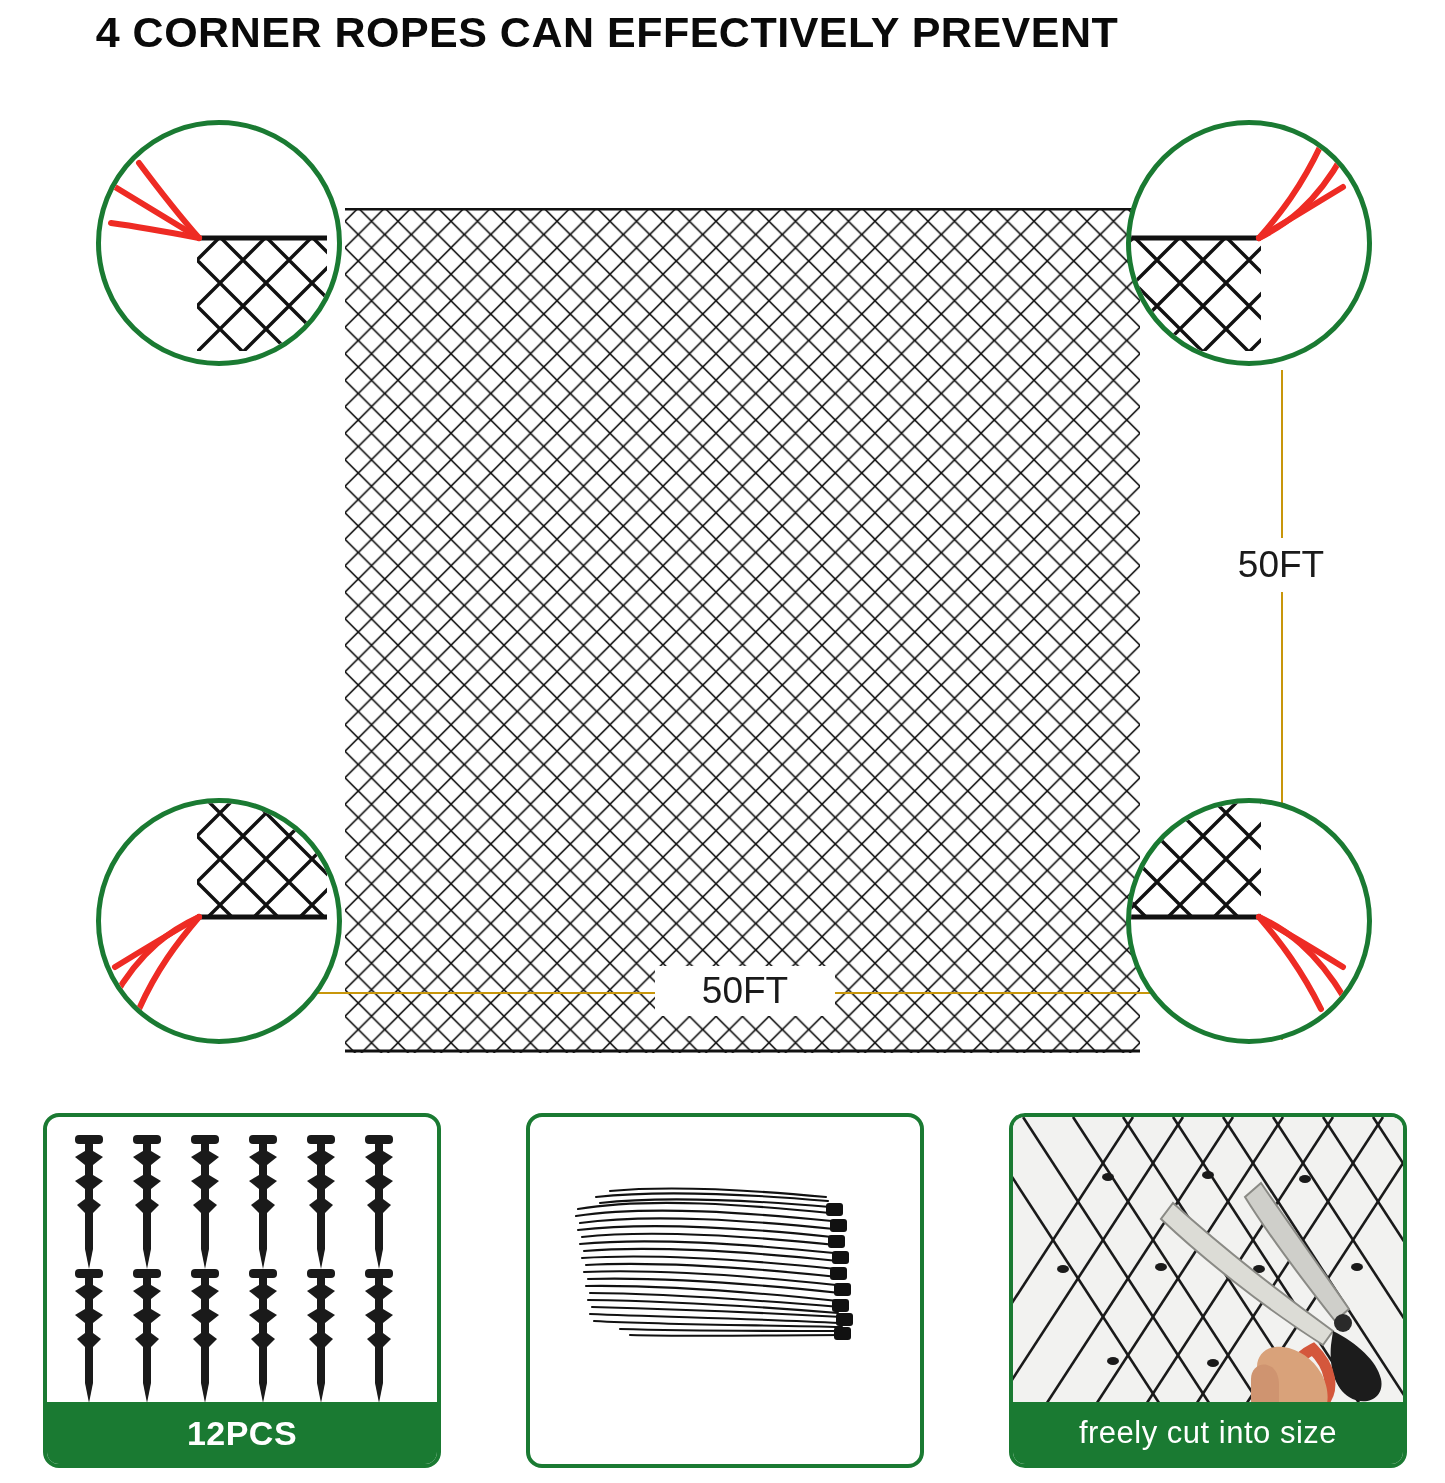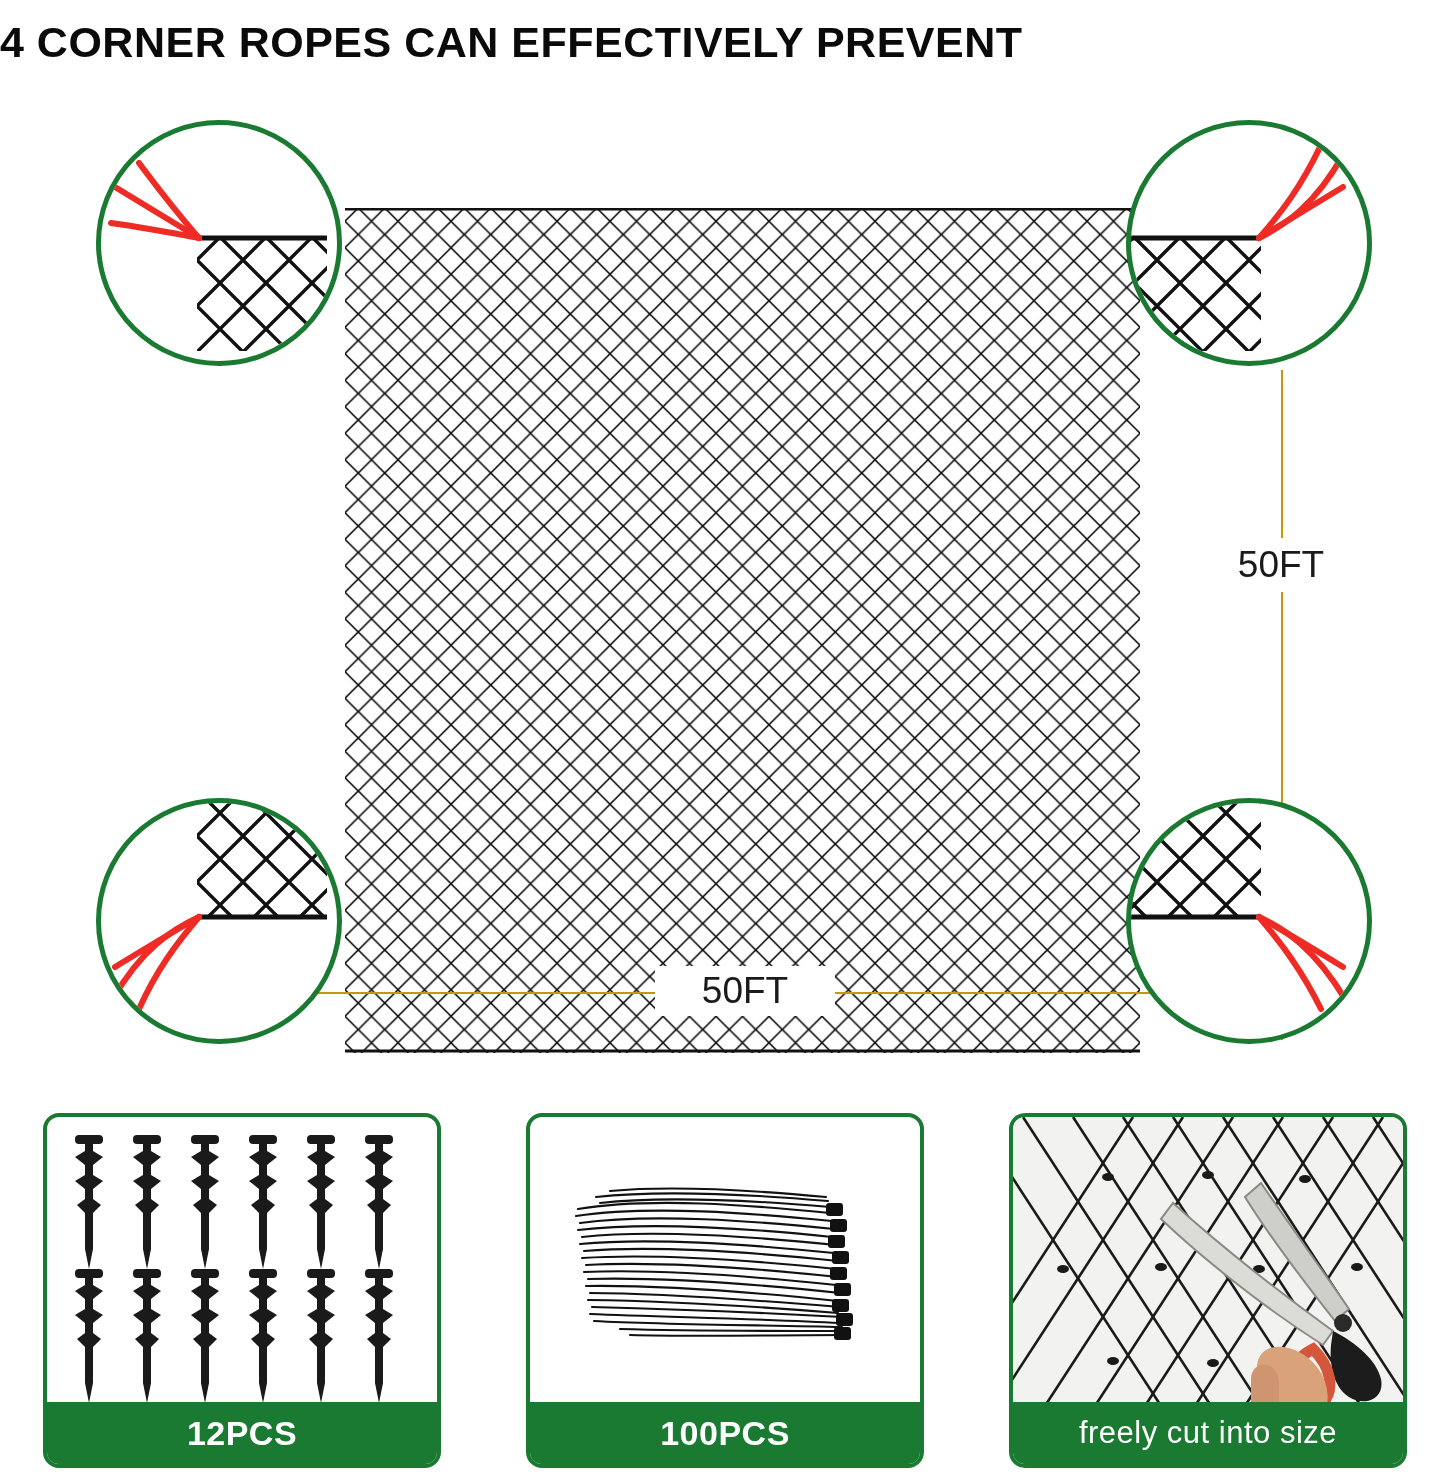--- a/index.html
+++ b/index.html
@@ -14,27 +14,27 @@
     font-family: "Liberation Sans", sans-serif;
     overflow: hidden;
   }
 
   
   .headline {
     position: absolute;
     top: 0px;
     left: 0;
     width: 1214px;
-    text-align: left;
+    text-align: center;
     font-weight: bold;
     font-size: 43px;
     line-height: 49px;
     letter-spacing: 0.5px;
     color: #0a0a0a;
-    padding-top: 18px;
+    padding-top: 8px;
     box-sizing: border-box;
   }
   .headline .l1 { display: block; white-space: nowrap; }
   .headline .l2 { display: block; white-space: nowrap; }
 
   
   .diagram {
     position: absolute;
     left: 0;
     top: 108px;
@@ -439,21 +439,20 @@
           <rect x="298" y="118" width="17" height="13" rx="3"></rect>
           <rect x="302" y="134" width="17" height="13" rx="3"></rect>
           <rect x="300" y="150" width="17" height="13" rx="3"></rect>
           <rect x="304" y="166" width="17" height="13" rx="3"></rect>
           <rect x="302" y="182" width="17" height="13" rx="3"></rect>
           <rect x="306" y="196" width="17" height="13" rx="3"></rect>
           <rect x="304" y="210" width="17" height="13" rx="3"></rect>
         </g>
       </svg>
     </div>
-    <div class="panel-caption">100PCS</div>
   </div>
 
   <div class="panel p3">
     <div class="panel-media">
       <svg width="390" height="292" viewBox="0 0 390 292">
         <rect x="0" y="0" width="390" height="292" fill="#f2f2f0"></rect>
 
         <g stroke="#1a1a1a" stroke-width="2.6" fill="none">
           <path d="M-40 0 L150 292"></path>
           <path d="M10 0 L200 292"></path>

